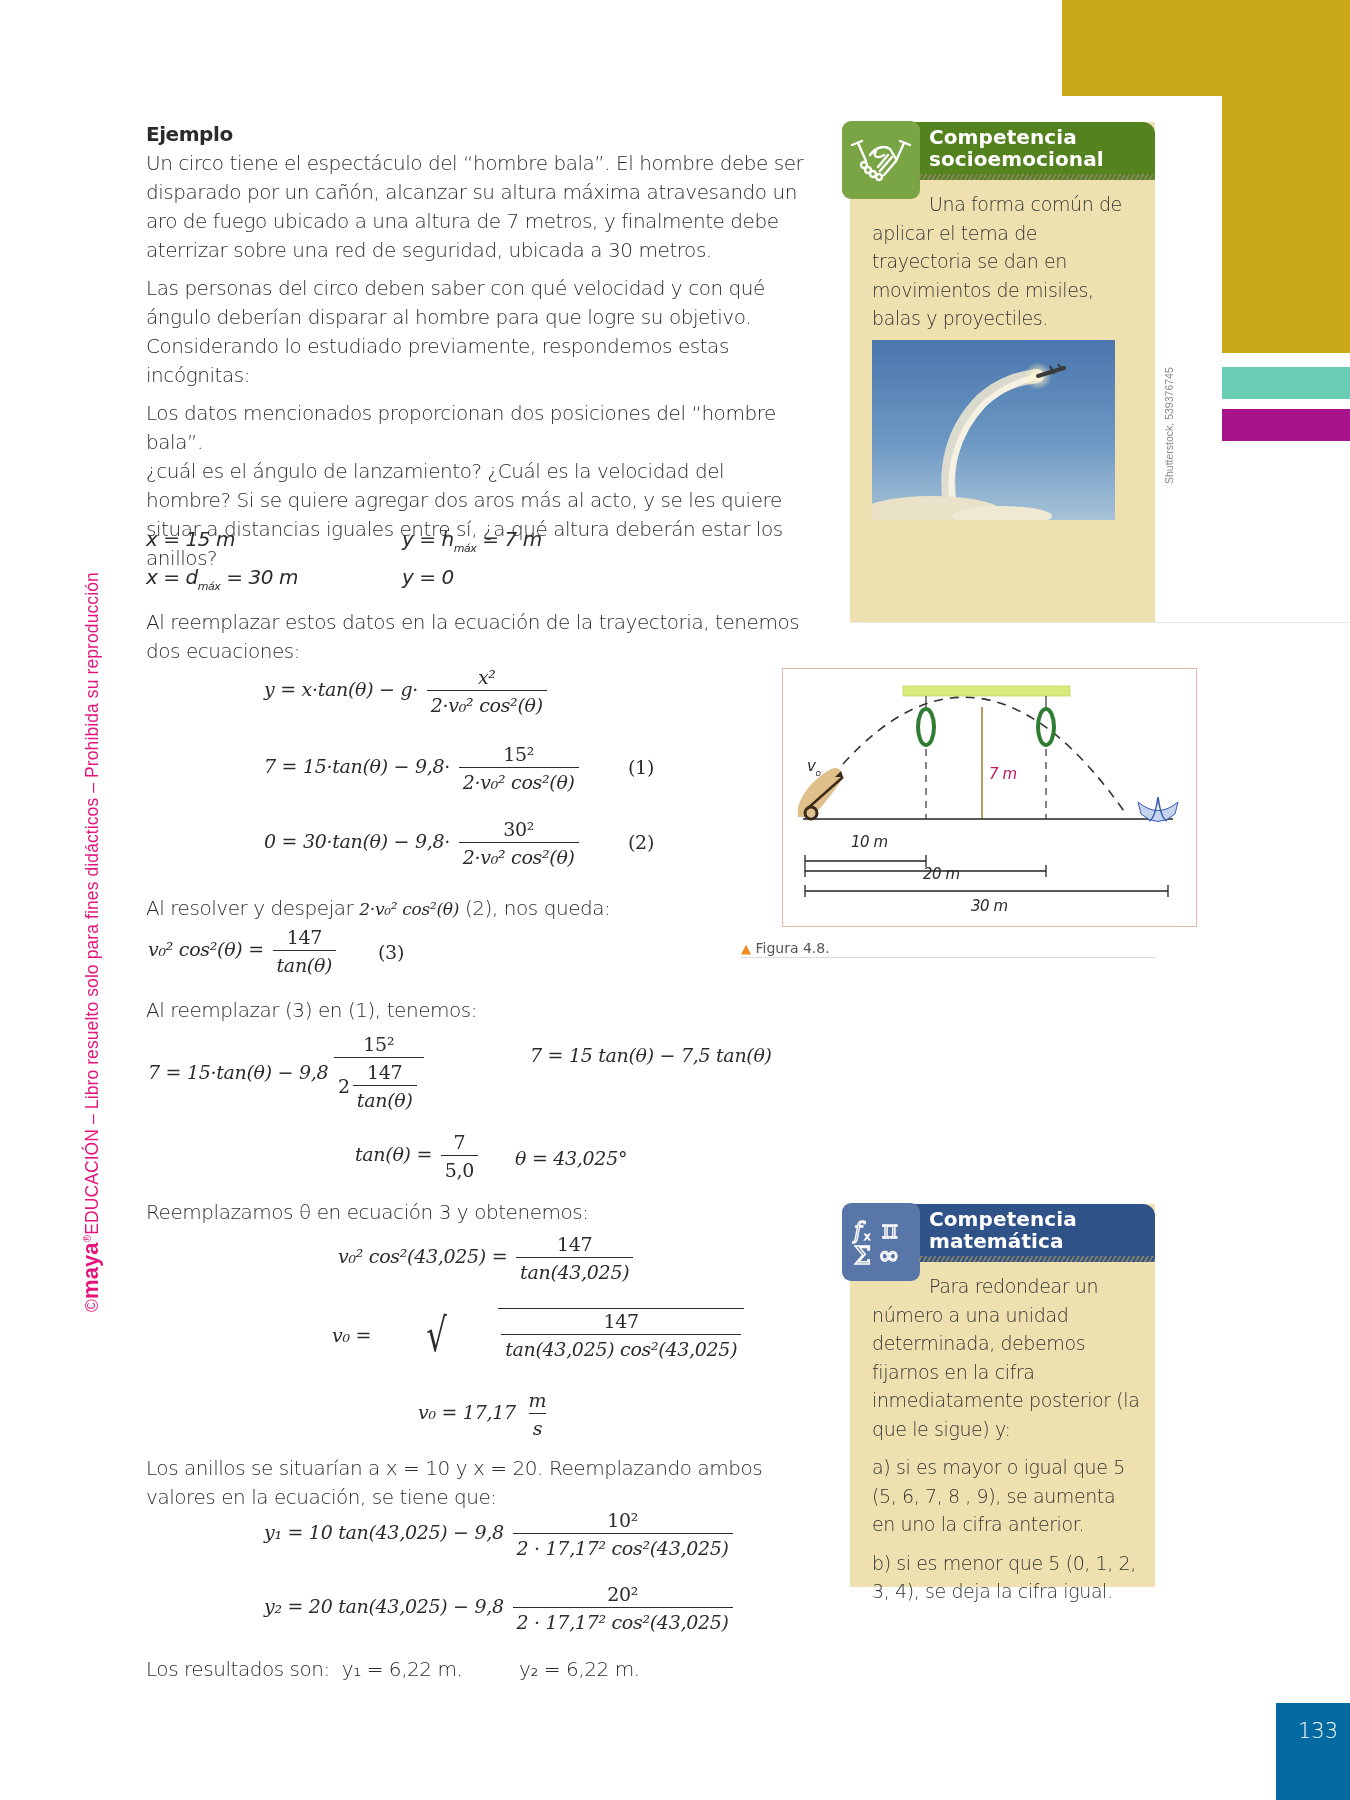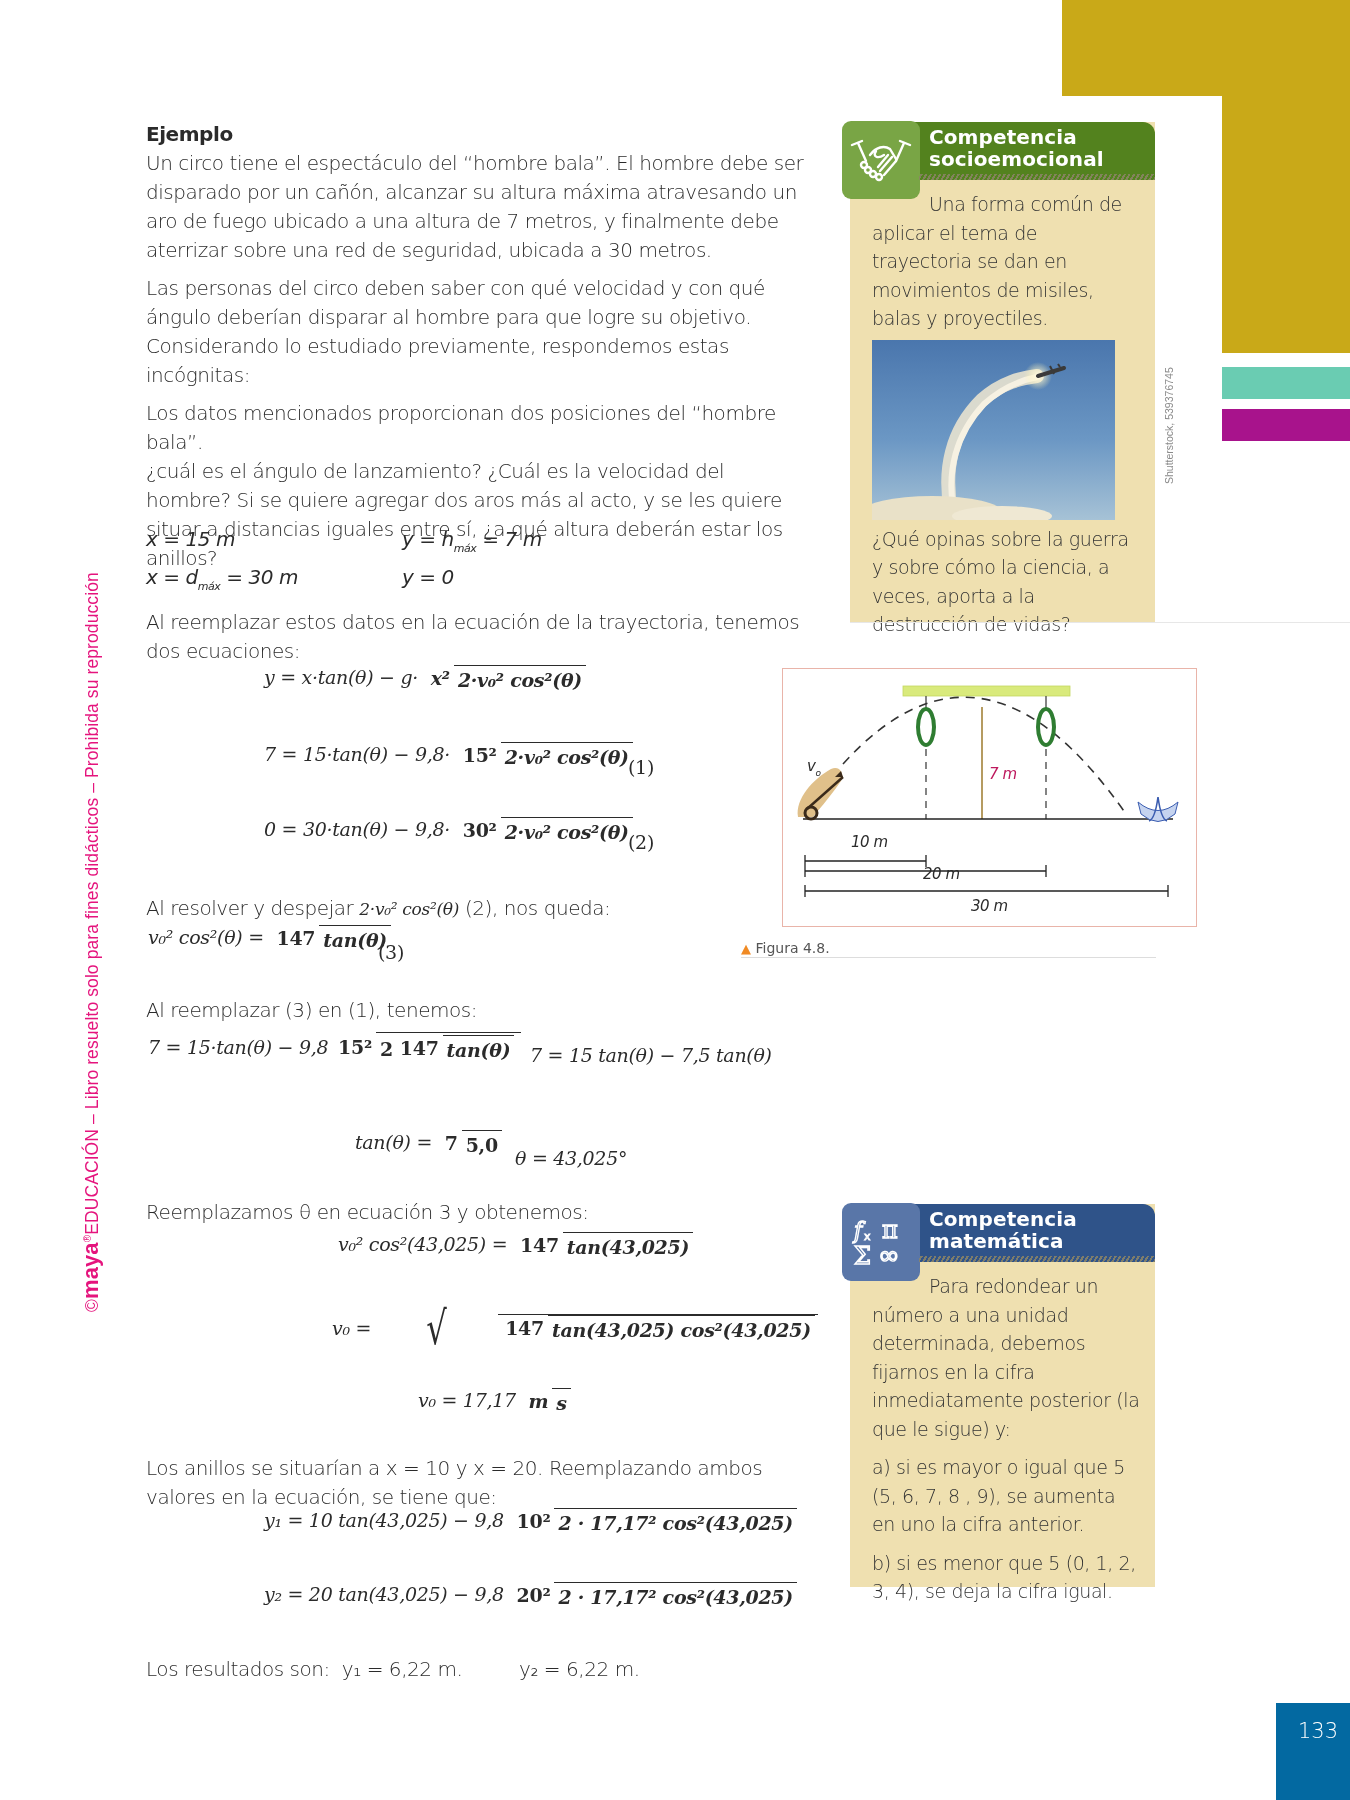--- a/index.html
+++ b/index.html
@@ -22,21 +22,21 @@
 
   .credit { position: absolute; left: 1163px; top: 484px; transform-origin: 0 0; transform: rotate(-90deg);
     white-space: nowrap; font-size: 10.5px; color: #8a8a8a; }
 
   
   .main { position: absolute; left: 146px; top: 120px; width: 660px; font-size: 20px; line-height: 29px; color: #2b2b2b; font-family: "DejaVu Sans", sans-serif; font-weight: 300; letter-spacing: -0.45px; }
   .abs { position: absolute; white-space: nowrap; font-family: "DejaVu Sans", sans-serif; font-size: 20px; color: #2b2b2b; letter-spacing: -0.45px; }
   .heading { font-weight: bold; }
   .it { font-style: italic; }
   .math { font-family: "DejaVu Serif", serif; font-size: 19px; letter-spacing: -0.3px; }
-  .frac { display: inline-flex; flex-direction: row; align-items: center; vertical-align: middle; margin: 0 3px; font-weight: bold; }
+  .frac { display: inline-flex; flex-direction: column; align-items: center; vertical-align: middle; margin: 0 3px; }
   .frac .num { padding: 0 4px 1px; line-height: 24px; }
   .frac .den { padding: 2px 4px 0; border-top: 1.3px solid #2b2b2b; line-height: 24px; }
   .sub { font-size: 11px; vertical-align: -6px; }
   .sqrt-wrap { display: inline-flex; align-items: center; gap: 47px; }
   .sqrt-sign { font-size: 46px; line-height: 40px; transform: scaleX(0.7); font-weight: 200; }
   .sqrt-body { border-top: 1.3px solid #2b2b2b; display: inline-flex; }
 
   
   .card { position: absolute; left: 850px; width: 305px; background: #efe0b0; padding-left: 9px; }
   .card-head { position: relative; height: 58px; border-radius: 0 12px 0 0; }
@@ -249,21 +249,20 @@
         </defs>
         <path d="M80 175 C70 130 80 90 110 60 C130 42 150 38 165 36" stroke="#e8e2cf" stroke-width="14" fill="none" stroke-linecap="round" opacity="0.9"></path>
         <path d="M82 172 C74 132 84 94 112 64 C132 46 150 40 165 37" stroke="#f6f1e2" stroke-width="6" fill="none" stroke-linecap="round"></path>
         <ellipse cx="60" cy="172" rx="70" ry="16" fill="#e9e1c8"></ellipse>
         <ellipse cx="130" cy="176" rx="50" ry="10" fill="#efe8d3"></ellipse>
         <circle cx="166" cy="36" r="14" fill="url(#glow)"></circle>
         <path d="M166 36 L192 28" stroke="#3a3a3a" stroke-width="4" stroke-linecap="round"></path>
         <path d="M178 26 L182 34 M188 27 L186 24" stroke="#3a3a3a" stroke-width="2"></path>
       </svg>
     </div>
-    <p>¿Qué opinas sobre la guerra y sobre cómo la ciencia, a veces, aporta a la destrucción de vidas?</p>
   </div>
 </div>
 <div class="rule" style="left:850px; top:622px; width:500px;"></div>
 
 <div class="figure">
   <svg width="415" height="259" viewBox="0 0 415 259">
 
     <rect x="120" y="17" width="167" height="10" fill="#d9ea7c" stroke="#c4d860" stroke-width="0.8"></rect>
     <line x1="143" y1="27" x2="143" y2="40" stroke="#333" stroke-width="1.2"></line>
     <line x1="263" y1="27" x2="263" y2="40" stroke="#333" stroke-width="1.2"></line>

